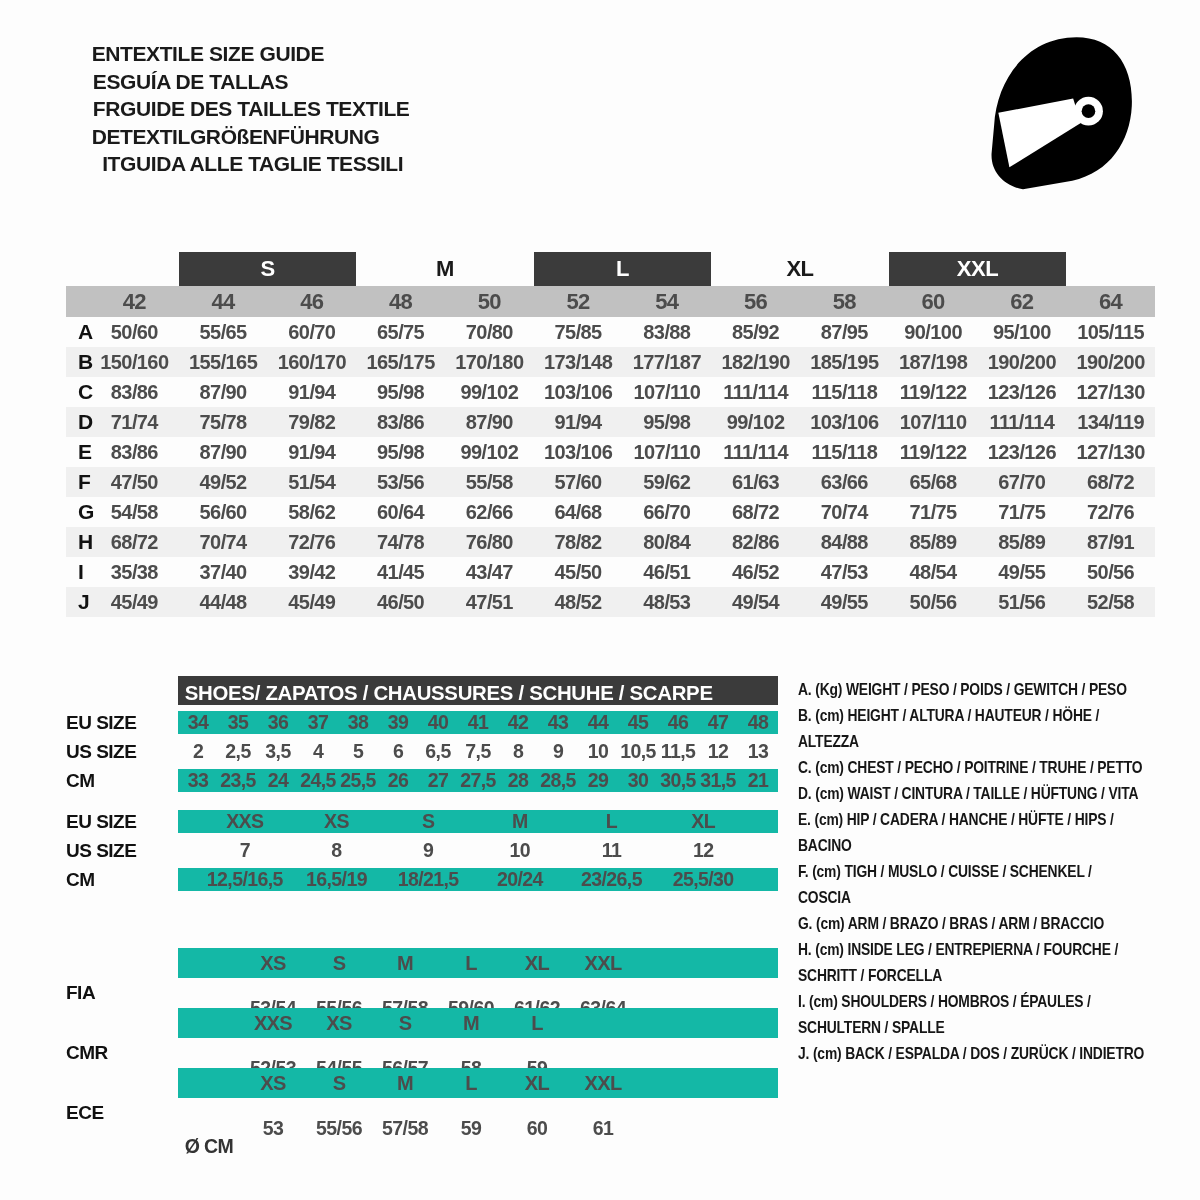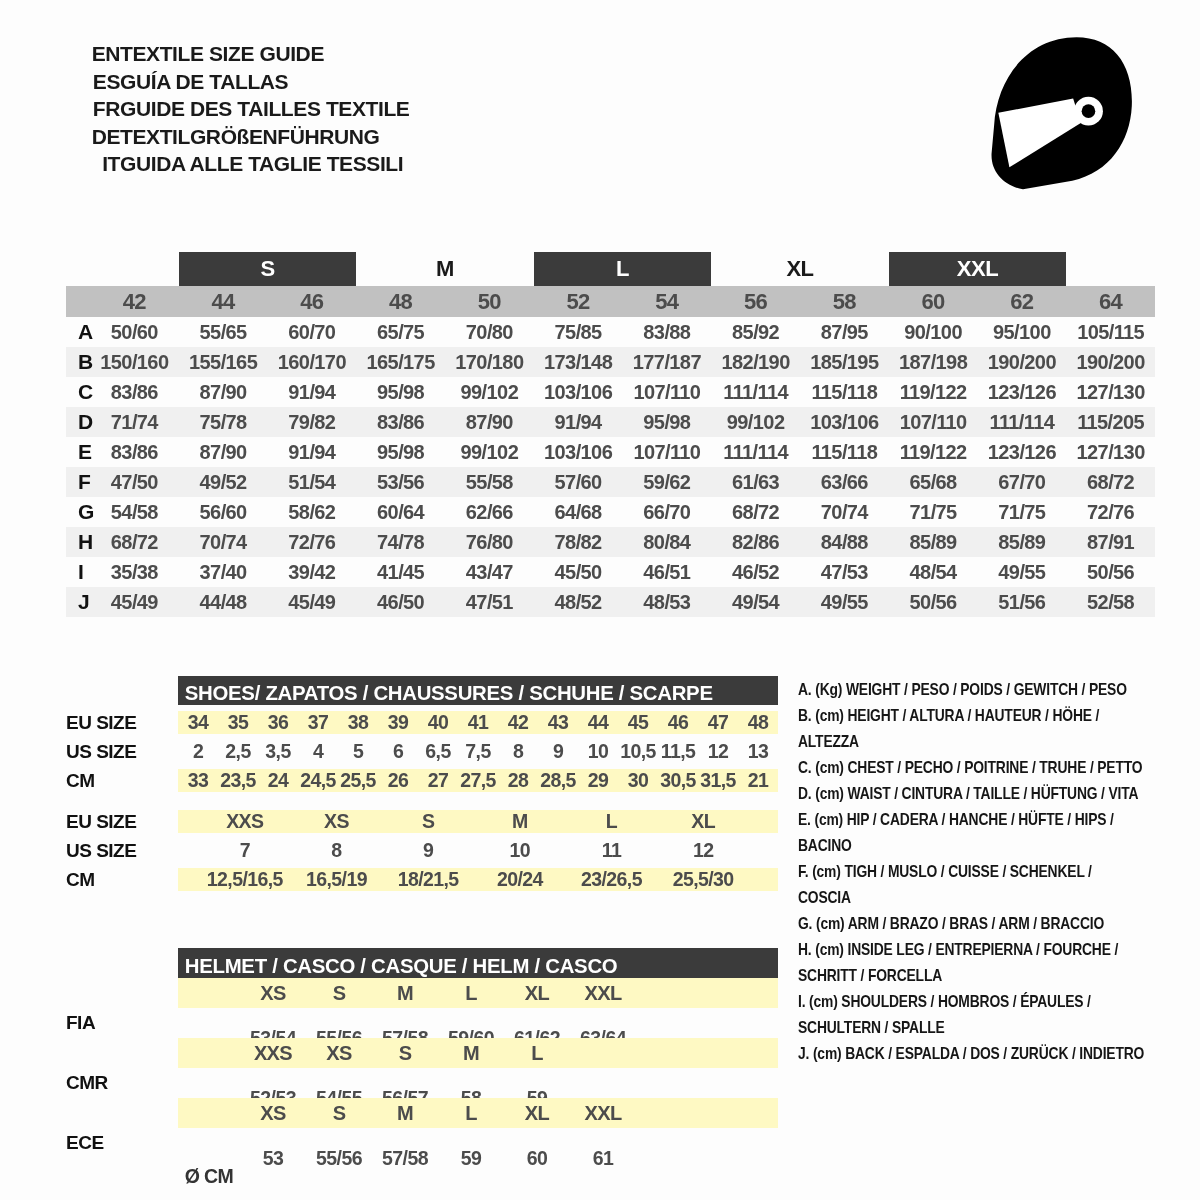--- a/index.html
+++ b/index.html
@@ -29,21 +29,21 @@
   .sub-table{position:absolute;left:66px;width:712px;}
   #shoes-table{top:676px;}
   #gloves-table{top:804px;}
   #helmet-table{top:948px;}
   .bar{margin-left:112px;height:29px;background:#3b3b3b;color:#fff;display:flex;align-items:flex-end;}
   .bar span{font-size:21px;padding-left:7px;letter-spacing:-0.3px;white-space:nowrap;transform:scaleX(0.97);transform-origin:left center;}
   .s-row{display:flex;height:29px;align-items:flex-end;}
   .h-row{display:flex;height:30px;}
   .s-gutter{width:112px;flex:0 0 112px;display:flex;align-items:center;font-size:19px;color:#111;letter-spacing:-0.5px;}
   .s-data{flex:1;display:grid;}
-  .s-data.shaded{background:#fef9c3;}
+  .s-data.shaded{background:#14b8a6;}
   .cols15{grid-template-columns:repeat(15,1fr);}
   .cols6{grid-template-columns:repeat(6,1fr);padding-left:21px;padding-right:29px;box-sizing:border-box;}
   .colsHelmet{grid-template-columns:62px repeat(6,66px) 1fr;}
   .s-cell{display:flex;align-items:center;justify-content:center;font-size:19.5px;color:#4c4c4c;letter-spacing:-0.6px;white-space:nowrap;}
   .s-cell.dim-label{color:#333;margin-top:37px;}
   .h-size-cell{font-size:20px;color:#4c4c4c;}
   
   .legend{position:absolute;left:798px;top:676px;width:414px;transform:scaleX(0.84);transform-origin:left top;}
   .legend-item{font-size:16.5px;line-height:26px;letter-spacing:-0.2px;white-space:pre-line;color:#161616;}
 </style>
@@ -159,21 +159,21 @@
           <div class="m-cell">75/78</div>
           <div class="m-cell">79/82</div>
           <div class="m-cell">83/86</div>
           <div class="m-cell">87/90</div>
           <div class="m-cell">91/94</div>
           <div class="m-cell">95/98</div>
           <div class="m-cell">99/102</div>
           <div class="m-cell">103/106</div>
           <div class="m-cell">107/110</div>
           <div class="m-cell">111/114</div>
-          <div class="m-cell">115/205</div>
+          <div class="m-cell">134/119</div>
         </div>
         <div class="grid12 m-row">
           <div class="m-label">E</div>
           <div class="m-cell">83/86</div>
           <div class="m-cell">87/90</div>
           <div class="m-cell">91/94</div>
           <div class="m-cell">95/98</div>
           <div class="m-cell">99/102</div>
           <div class="m-cell">103/106</div>
           <div class="m-cell">107/110</div>
@@ -361,23 +361,20 @@
             <div class="s-cell">18/21,5</div>
             <div class="s-cell">20/24</div>
             <div class="s-cell">23/26,5</div>
             <div class="s-cell">25,5/30</div>
           </div>
         </div>
       </div>
   </div>
 
   <div class="sub-table" id="helmet-table">
-    <div class="bar" style="height:30px;">
-      <span>HELMET / CASCO / CASQUE / HELM / CASCO</span>
-    </div>
     <div id="helmet-rows">
         <div class="h-row">
           <div class="s-gutter"></div>
           <div class="s-data colsHelmet shaded">
             <div class="s-cell"></div>
             <div class="s-cell h-size-cell">XS</div>
             <div class="s-cell h-size-cell">S</div>
             <div class="s-cell h-size-cell">M</div>
             <div class="s-cell h-size-cell">L</div>
             <div class="s-cell h-size-cell">XL</div>

